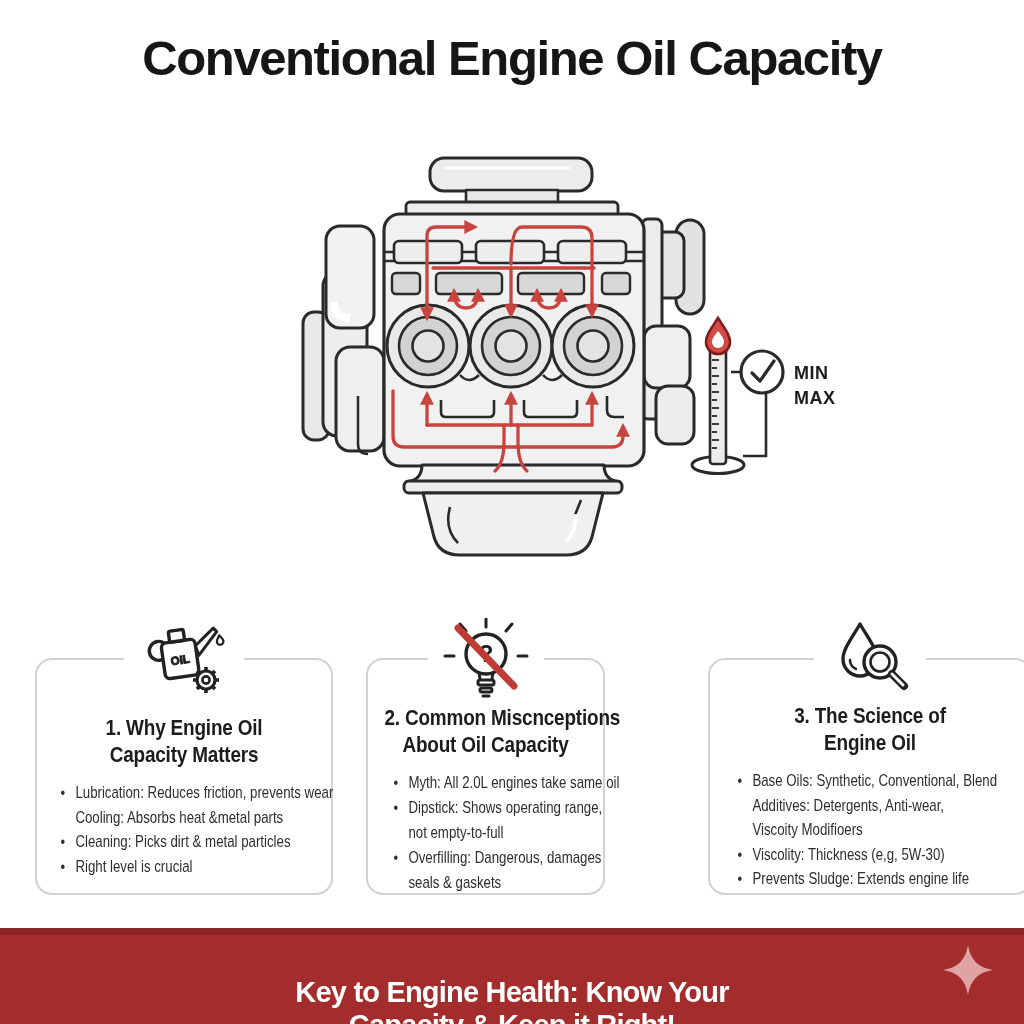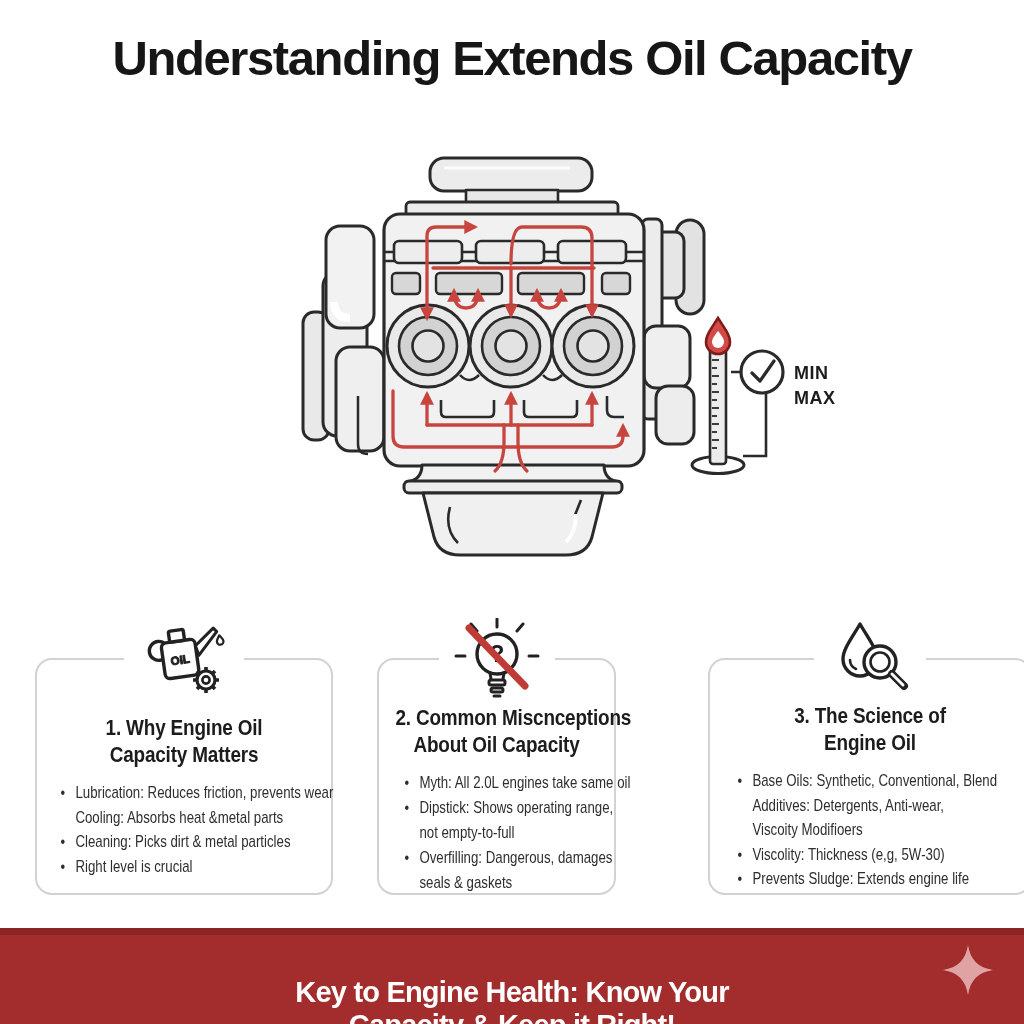--- a/index.html
+++ b/index.html
@@ -16,21 +16,21 @@
   
   .engine-wrap{position:absolute;left:270px;top:134px;width:610px;height:470px;}
   .engine-wrap svg{display:block;}
   .minmax{font-family:"Liberation Sans","DejaVu Sans",sans-serif;font-size:18px;font-weight:700;fill:#1c1c1c;letter-spacing:.5px;}
   
   .card{
     position:absolute;top:658px;height:237px;background:#ffffff;
     border:2px solid #d2d2d2;border-radius:17px;box-sizing:border-box;
   }
   .card.c1{left:35px;width:298px;}
-  .card.c2{left:377px;width:239px;}
+  .card.c2{left:366px;width:239px;}
   .card.c3{left:708px;width:324px;}
   .card-icon{
     position:absolute;top:-42px;left:50%;transform:translateX(-50%);
     background:#ffffff;padding:0 8px;line-height:0;
   }
   .card-title{
     margin:0;text-align:center;font-size:22px;line-height:27px;font-weight:700;color:#1c1c1c;
     transform:scaleX(.86);transform-origin:50% 0;white-space:pre;letter-spacing:-.2px;
   }
   .c1 .card-title{margin-top:54px;}
@@ -57,21 +57,21 @@
     position:absolute;top:13px;left:0;width:100%;text-align:center;
     color:#ffffff;font-size:29px;line-height:33px;font-weight:700;letter-spacing:-.8px;margin-top:28px;
   }
   .sparkle{position:absolute;right:31px;top:10px;line-height:0;}
 </style>
 </head>
 <body>
 
 <div class="canvas">
 
-  <h1 class="main-title">Understanding Extends Oil Capacity</h1>
+  <h1 class="main-title">Conventional Engine Oil Capacity</h1>
 
   <div class="engine-wrap">
     <svg width="610" height="470" viewBox="0 0 610 470">
       <defs>
         <marker id="ah" viewBox="0 0 10 10" refX="7" refY="5" markerWidth="4.2" markerHeight="4.2" orient="auto-start-reverse">
           <path d="M0,0 L10,5 L0,10 Z" fill="#c8453f"></path>
         </marker>
       </defs>
 
       <g stroke="#2a2a2a" stroke-width="3" stroke-linejoin="round">

